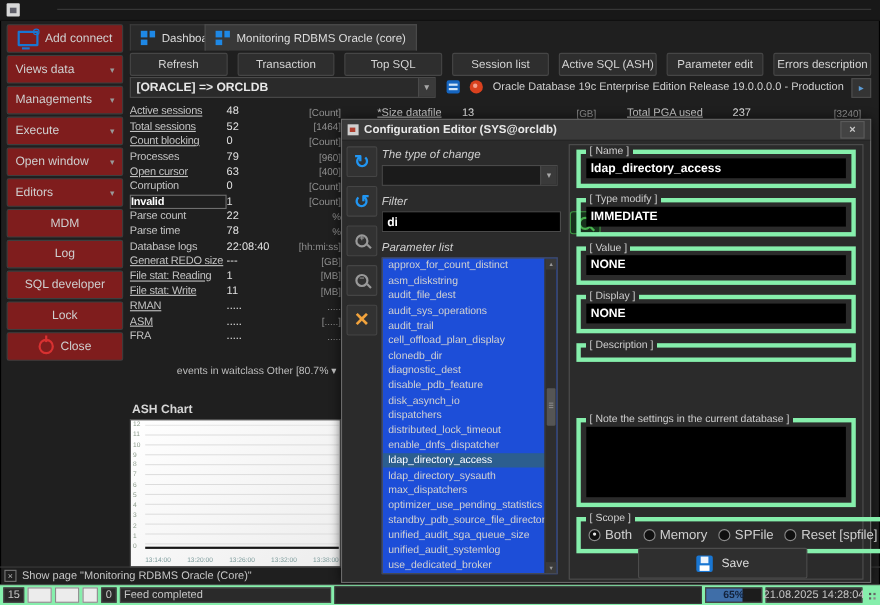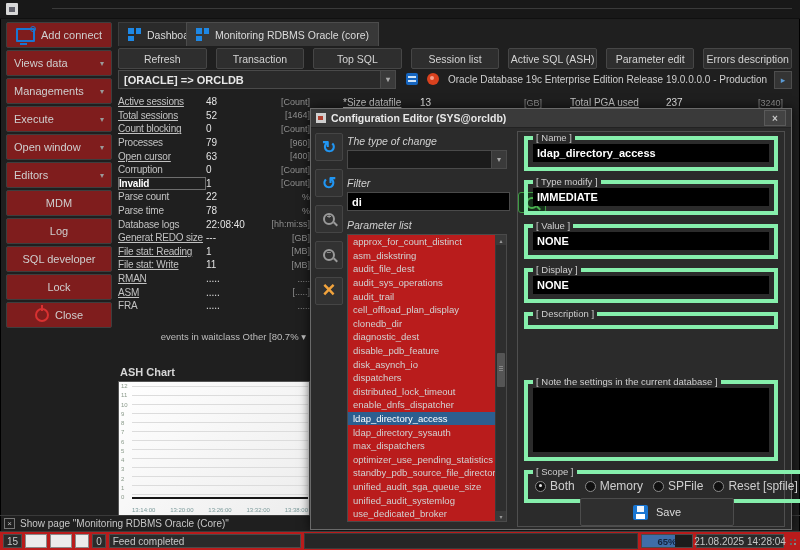--- a/index.html
+++ b/index.html
@@ -93,21 +93,21 @@
   .mag.green::after{background:#49b34f}
   .ic-x{color:#f2a33c;font-size:22px;font-weight:bold;line-height:1;margin-top:-2px}
   .dleft{position:absolute;left:36px;top:22px;width:160px}
   .ital{display:block;font-style:italic;font-size:10.5px;color:#d0d0d0;margin-top:4px}
   .dselect{margin:3px 0 8px;height:19px;box-sizing:border-box;background:#1b1b1b;border:1px solid #4a4a4a;display:flex}
   .filterrow{display:flex;gap:8px;margin:3px 0 6px}
   .finput{flex:1;height:19px;box-sizing:border-box;background:#000;border:1px solid #4a4a4a;color:#fff;
           font-weight:bold;font-size:11px;padding:0 4px;font-family:"Liberation Sans",sans-serif}
   .searchbtn{width:26px;height:19px;background:#17301c;border:1px solid #3f9b43;border-radius:3px;
              display:flex;align-items:center;justify-content:center;flex:none}
-  .plist{position:relative;margin-top:3px;height:288px;box-sizing:border-box;background:#b91c1c;
+  .plist{position:relative;margin-top:3px;height:288px;box-sizing:border-box;background:#1d4ed8;
          border:1px solid #4a4a4a;padding-right:10px;overflow:hidden}
   .pitem{height:13.6px;display:flex;align-items:center;padding:0 5px;font-size:9.5px;color:#d2d2d2;
          white-space:nowrap;overflow:hidden}
   .pitem.sel{background:#2c5e8f;color:#fff}
   .pscroll{position:absolute;right:0;top:0;bottom:0;width:10px;background:#2e2e2e;border-left:1px solid #3a3a3a}
   .parrow{position:absolute;left:0;width:10px;height:10px;background:#3a3a3a;color:#999;font-size:6px;
           display:flex;align-items:center;justify-content:center}
   .parrow.up{top:0}.parrow.down{bottom:0}
   .pthumb{position:absolute;left:1px;top:118px;width:8px;height:34px;background:#555;border-radius:1px}
   .pthumb::after{content:'';position:absolute;left:2px;top:15px;width:4px;height:1px;background:#888;box-shadow:0 2px #888,0 -2px #888}
@@ -127,21 +127,21 @@
   .savebtn{position:absolute;left:62px;top:366px;width:152px;height:26px;background:#2f2f2f;border:1px solid #4c4c4c;
            border-radius:2px;display:flex;align-items:center;justify-content:center;gap:8px;color:#dcdcdc;font-size:11px}
   .floppy{width:15px;height:15px;background:#1976d2;border-radius:2px;position:relative;flex:none}
   .floppy::before{content:'';position:absolute;top:1px;left:4px;width:7px;height:6px;background:#eef4fb}
   .floppy::after{content:'';position:absolute;bottom:1px;left:3px;width:9px;height:5px;background:#fff}
   
   .footline{position:absolute;left:0;right:0;top:515px;border-top:1px solid #3a3a3a}
   .showpage{position:absolute;left:4px;top:518px;display:flex;align-items:center;gap:5px;font-size:10px;color:#c6c6c6;z-index:5}
   .xbox{width:9px;height:9px;border:1px solid #777;color:#bbb;font-size:8px;line-height:1;
         display:flex;align-items:center;justify-content:center;flex:none}
-  .statusbar{position:absolute;left:0;right:0;top:531px;height:19px;background:#b91c1c;border-top:1px solid #3c3c3c;
+  .statusbar{position:absolute;left:0;right:0;top:531px;height:19px;background:#86efac;border-top:1px solid #3c3c3c;
              display:flex;align-items:center;gap:3px;padding:0 3px;box-sizing:border-box;z-index:20}
   .sseg{box-sizing:border-box;height:14px;border:1px solid #4a4a4a;background:#2a2a2a;display:flex;align-items:center;
         padding:0 3px;font-size:10px;color:#c6c6c6;white-space:nowrap}
   .sseg.white{background:#ececec;border-color:#8a8a8a}
   .spacer{flex:1;height:14px;border:1px solid #3a3a3a;background:#262626}
   .progress{position:relative;width:52px;height:14px;border:1px solid #4a4a4a;background:#1c1c1c;box-sizing:border-box}
   .pfill{position:absolute;left:0;top:0;bottom:0;background:#3f6ea8}
   .plabel{position:absolute;inset:0;display:flex;align-items:center;justify-content:center;
           font-size:9.5px;font-weight:bold;color:#13233c}
   .grip{position:relative;width:10px;height:12px}

